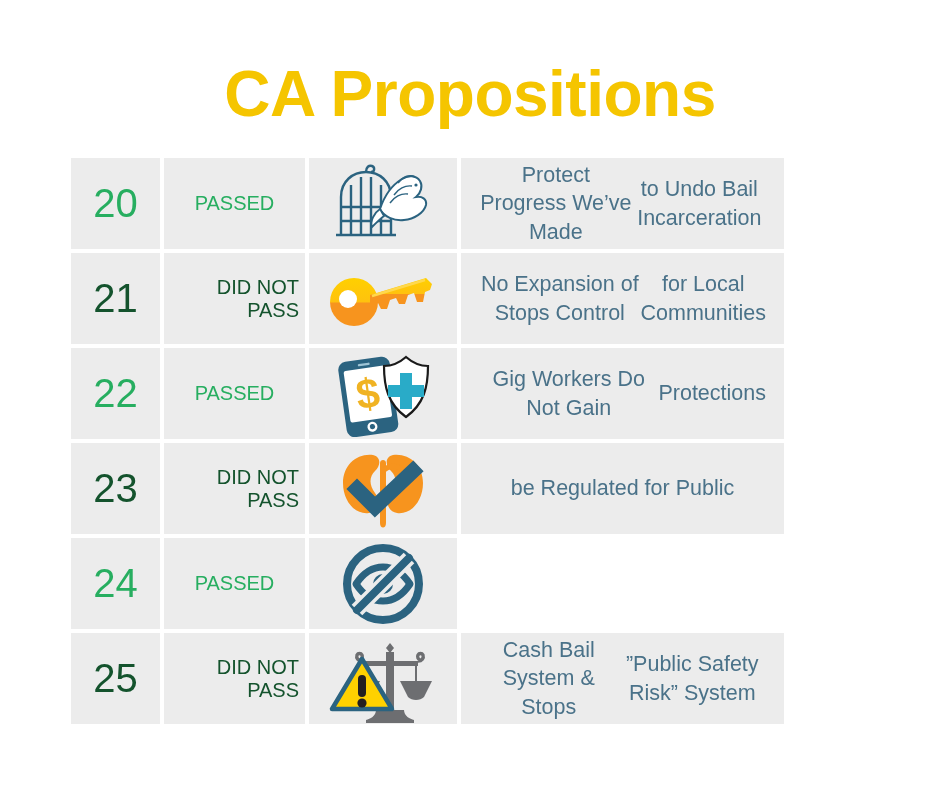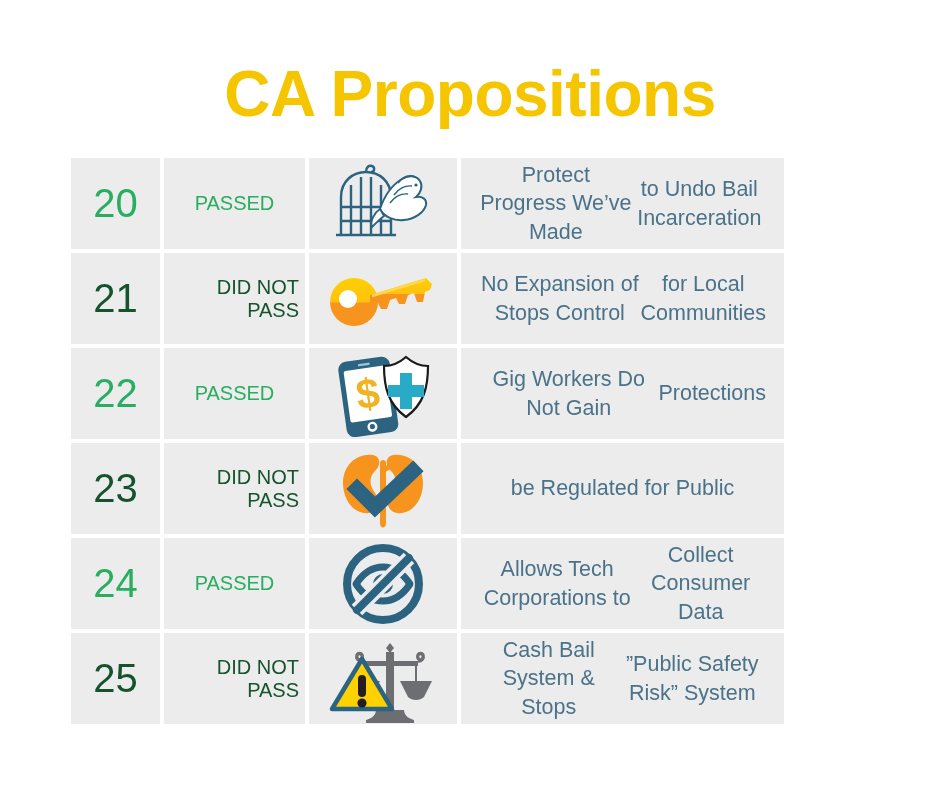--- a/index.html
+++ b/index.html
@@ -224,25 +224,20 @@
         <span class="icon-wrap">
           <svg width="86" height="86" viewBox="0 0 86 86">
             <circle cx="43" cy="43" r="36" fill="none" stroke="#2B6380" stroke-width="8"></circle>
             <path d="M16 43 C24 31 34 26 43 26 C52 26 62 31 70 43 C62 55 52 60 43 60 C34 60 24 55 16 43 Z" fill="none" stroke="#2B6380" stroke-width="7" stroke-linejoin="round"></path>
             <circle cx="43" cy="43" r="10" fill="#2B6380"></circle>
             <line x1="17" y1="69" x2="69" y2="17" stroke="#ECECEC" stroke-width="15"></line>
             <line x1="17" y1="69" x2="69" y2="17" stroke="#2B6380" stroke-width="8" stroke-linecap="round"></line>
           </svg>
         </span>
       </div>
-      <div class="cell cell-desc">
-        <span>Allows Tech Corporations to</span>
-          <br>
-        <span>Collect Consumer Data</span>
-      </div>
     </div>
 
     <div class="row">
       <div class="cell cell-num failed">25</div>
       <div class="cell cell-status failed">DID NOT PASS</div>
       <div class="cell cell-icon">
         <span class="icon-wrap">
           <svg width="118" height="88" viewBox="0 0 118 88">
             <g fill="#6D6E71">
               <path d="M66 8 L70 13 L66 18 L62 13 Z"></path>

